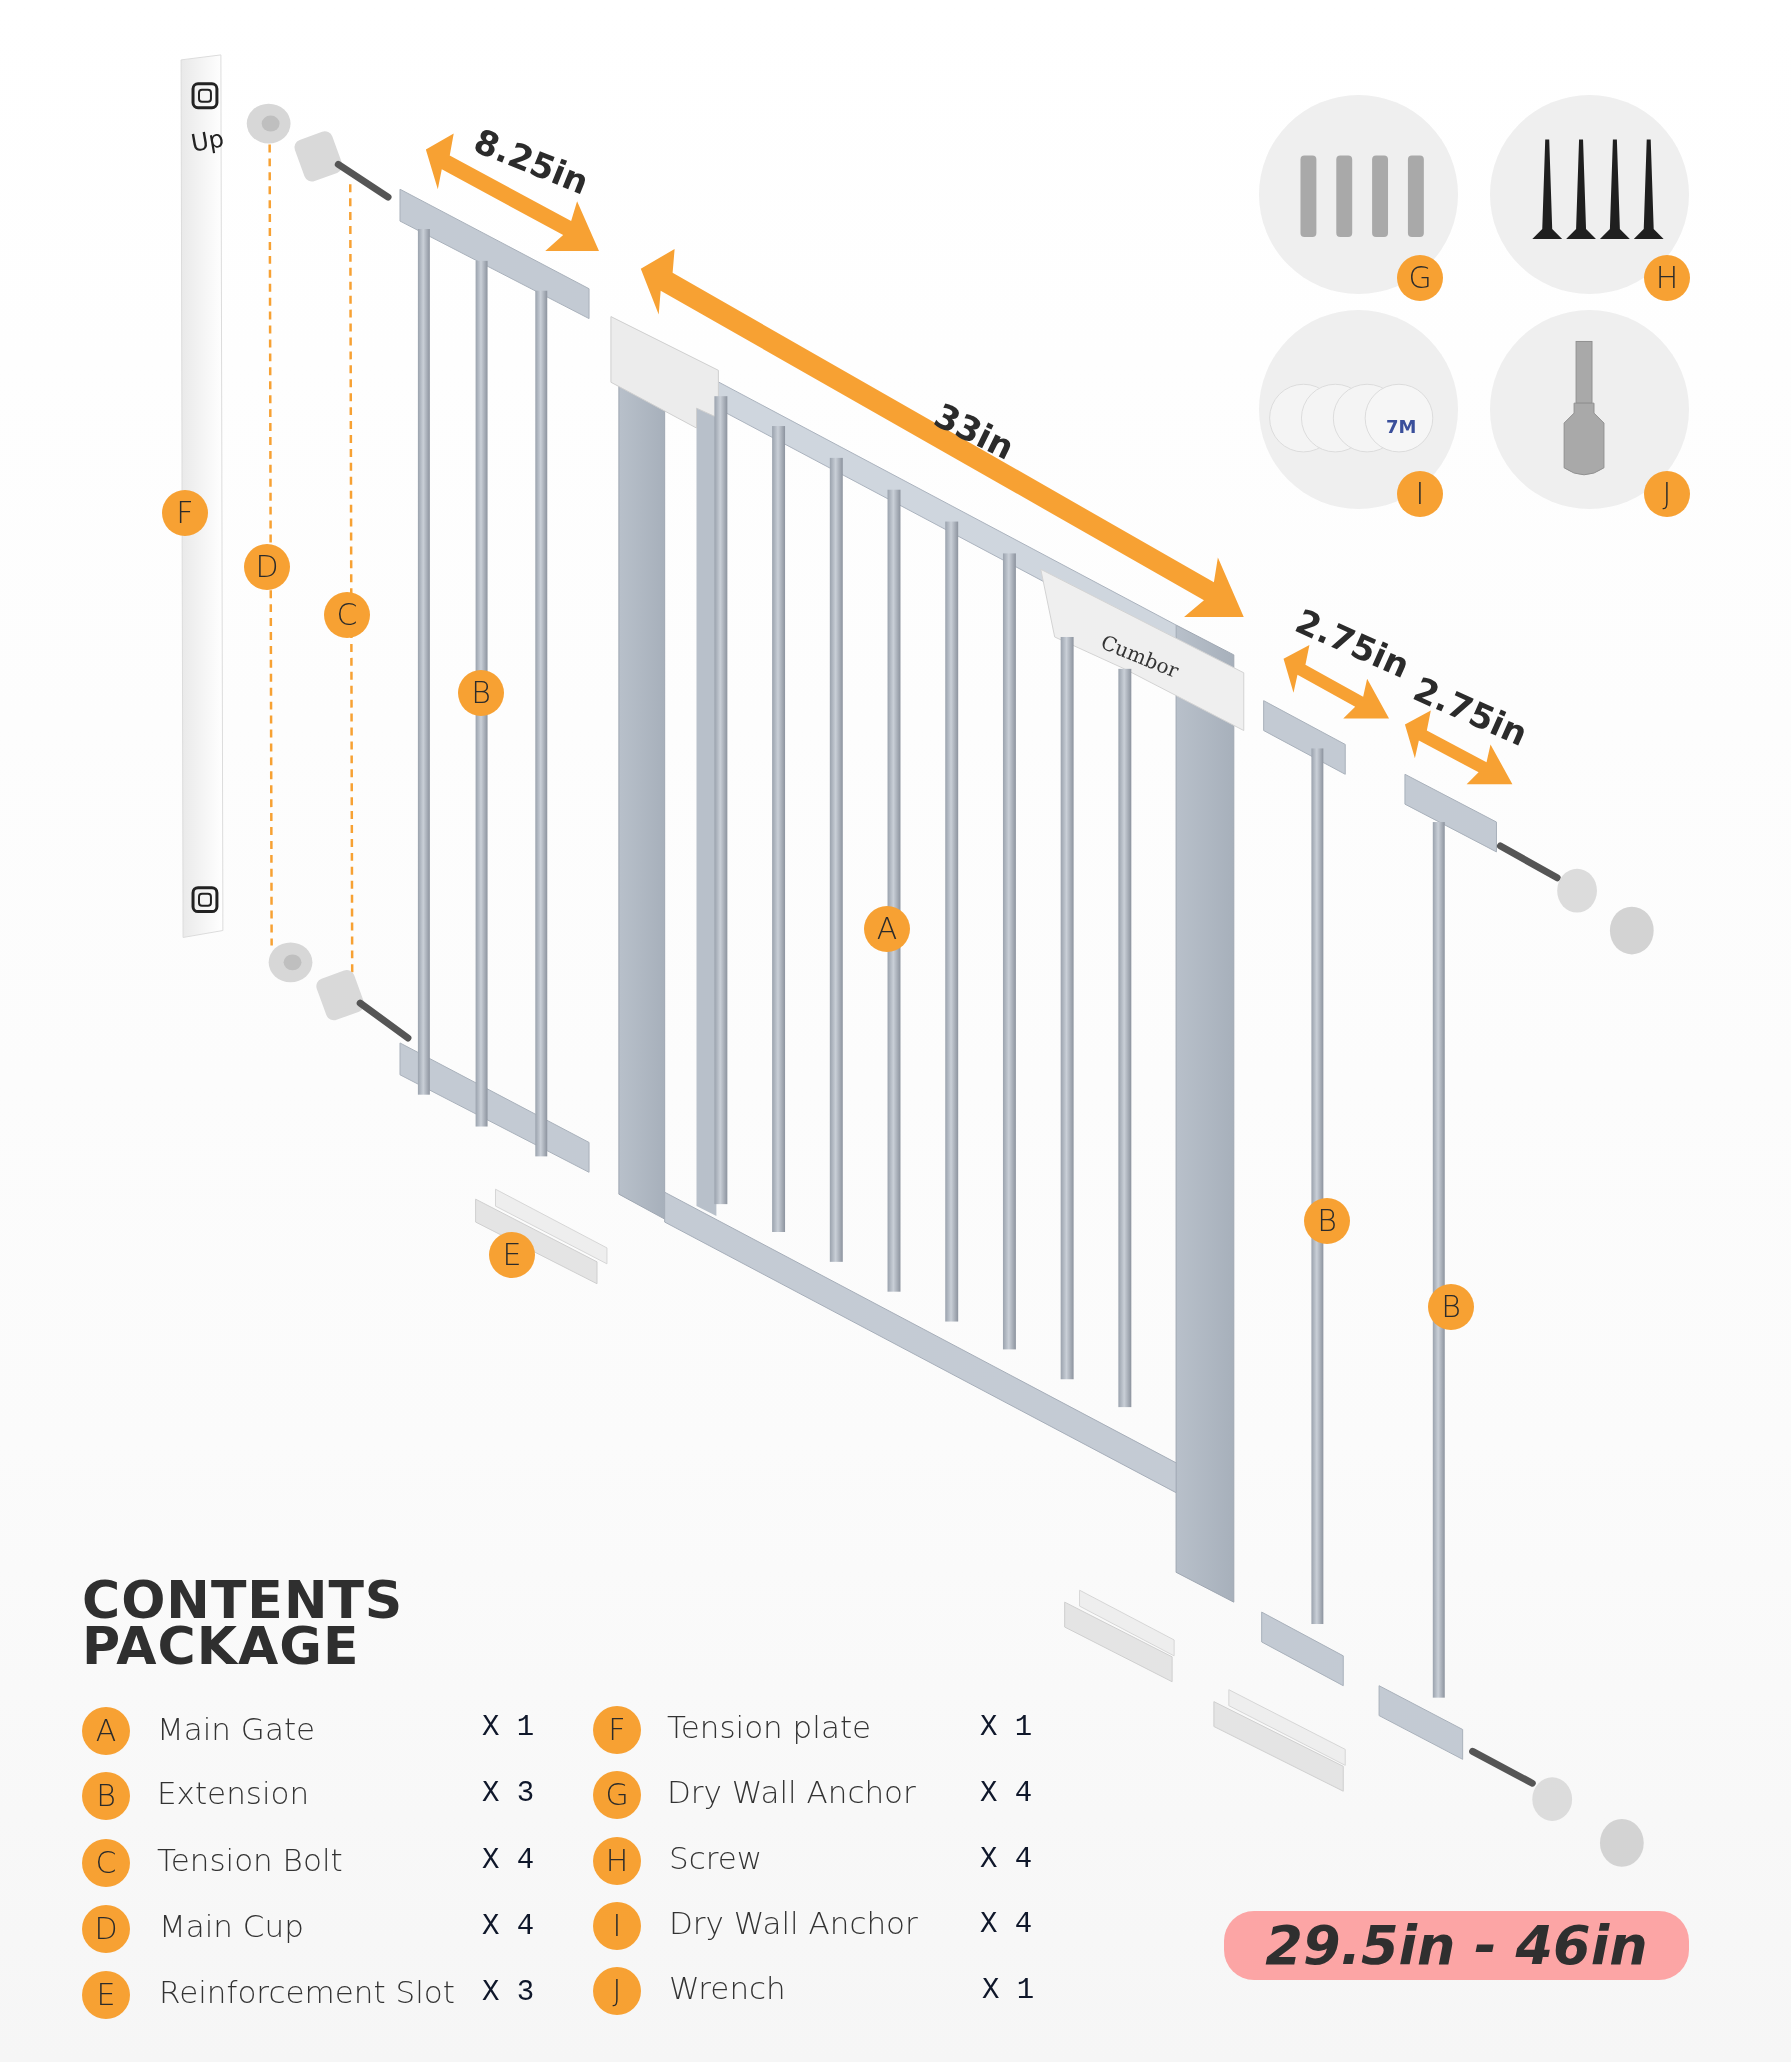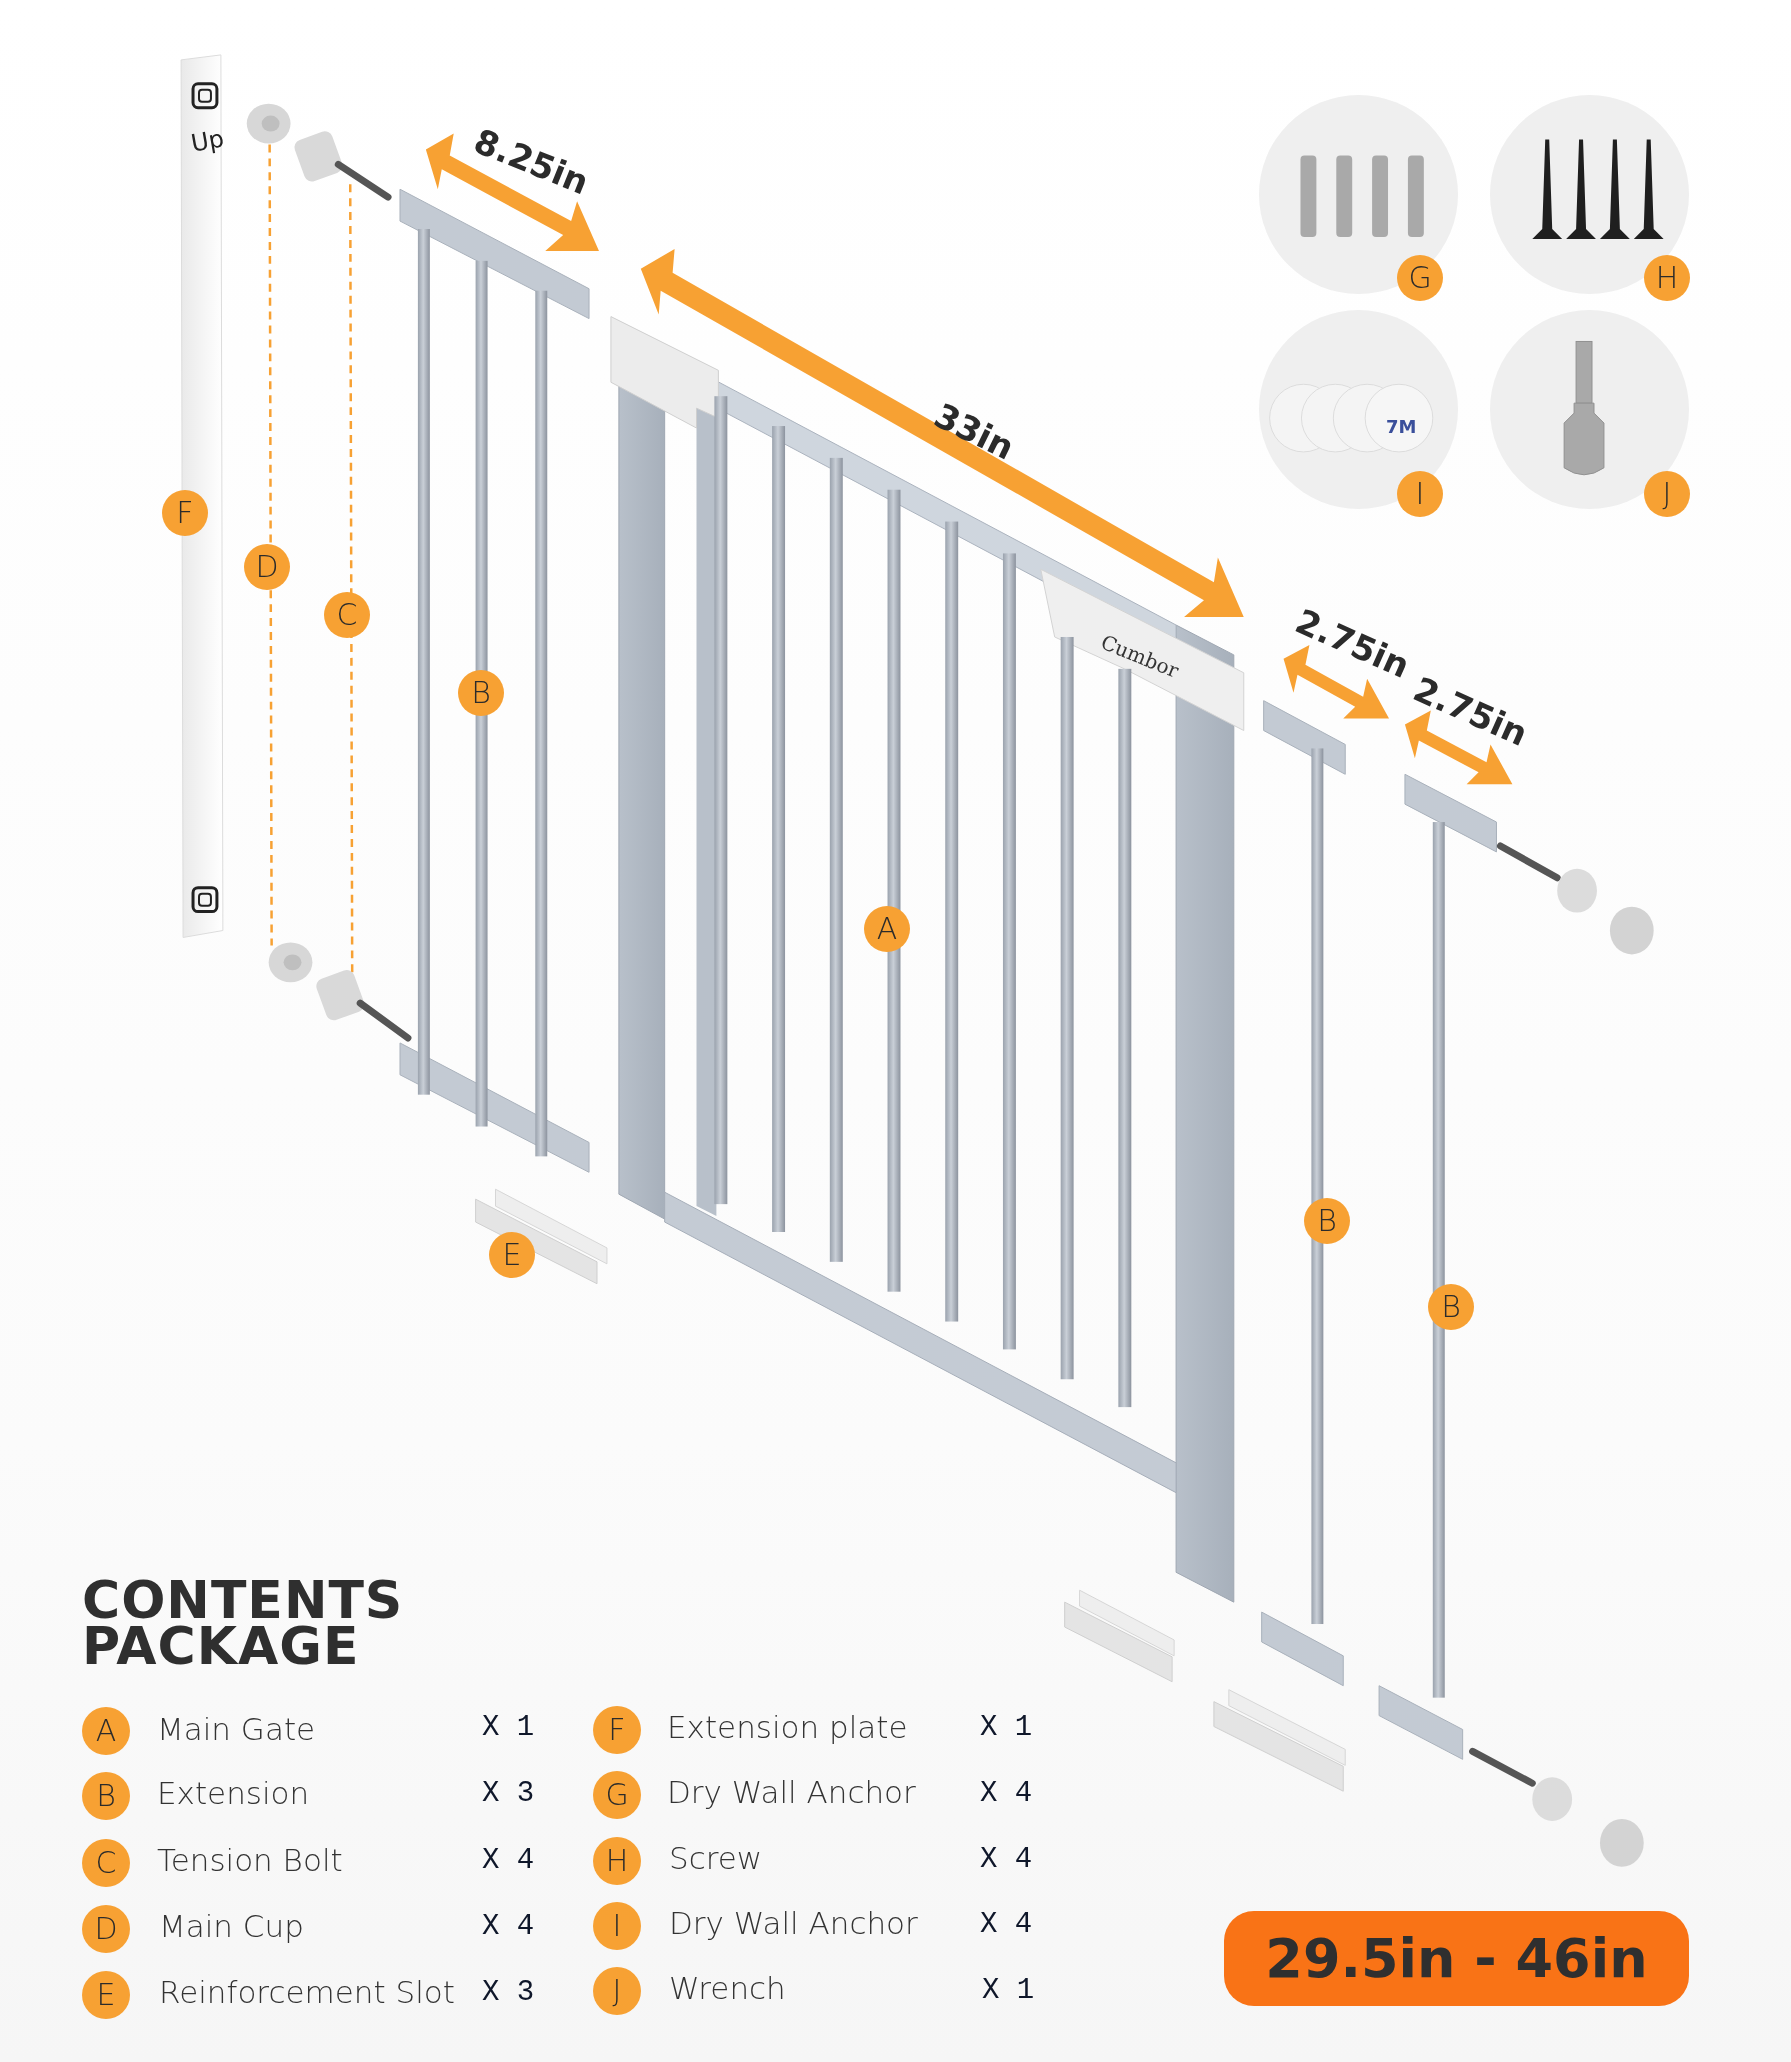--- a/index.html
+++ b/index.html
@@ -31,22 +31,22 @@
   .pc-row .badge { position: relative; width: 48px; height: 48px; font-size: 30px; }
   .pc-name {
     position: absolute; font-family: "DejaVu Sans", sans-serif; font-size: 31px; font-weight: 300;
     color: #333; white-space: nowrap;
   }
   .pc-qty {
     position: absolute; font-family: Liberation Mono, monospace; font-size: 29px; font-weight: 300;
     color: #0f172a; white-space: nowrap;
   }
   .range-pill {
-    position: absolute; left: 1224px; top: 1911px; width: 465px; height: 95px;
-    background: #f97316; border-radius: 30px; display: flex; align-items: center; justify-content: center;
+    position: absolute; left: 1224px; top: 1911px; width: 465px; height: 69px;
+    background: #fca5a5; border-radius: 30px; display: flex; align-items: center; justify-content: center; font-style: italic;
   }
   .range-pill span {
     font-family: "DejaVu Sans", sans-serif; font-weight: bold; font-size: 54px; color: #2f2f2f;
   }
   .brand-text {
     position: absolute; font-family: "DejaVu Serif", serif; font-size: 20px; color: #333;
     transform: rotate(22deg); transform-origin: left center;
   }
   .up-text {
     position: absolute; font-family: "DejaVu Sans", sans-serif; font-size: 24px; color: #222;
@@ -263,21 +263,21 @@
     <div class="badge">E</div>
   </div>
   <span class="pc-name" style="left:159px;top:1974px;">Reinforcement Slot</span>
   <span class="pc-qty" style="left:482px;top:1976px;">X 3</span>
 </div>
 
 <div>
   <div class="pc-row" style="left:593px;top:1705px;">
     <div class="badge">F</div>
   </div>
-  <span class="pc-name" style="left:667px;top:1709px;">Extension plate</span>
+  <span class="pc-name" style="left:667px;top:1709px;">Tension plate</span>
   <span class="pc-qty" style="left:980px;top:1711px;">X 1</span>
 
   <div class="pc-row" style="left:593px;top:1770px;">
     <div class="badge">G</div>
   </div>
   <span class="pc-name" style="left:667px;top:1774px;">Dry Wall Anchor</span>
   <span class="pc-qty" style="left:980px;top:1777px;">X 4</span>
 
   <div class="pc-row" style="left:593px;top:1836px;">
     <div class="badge">H</div>

